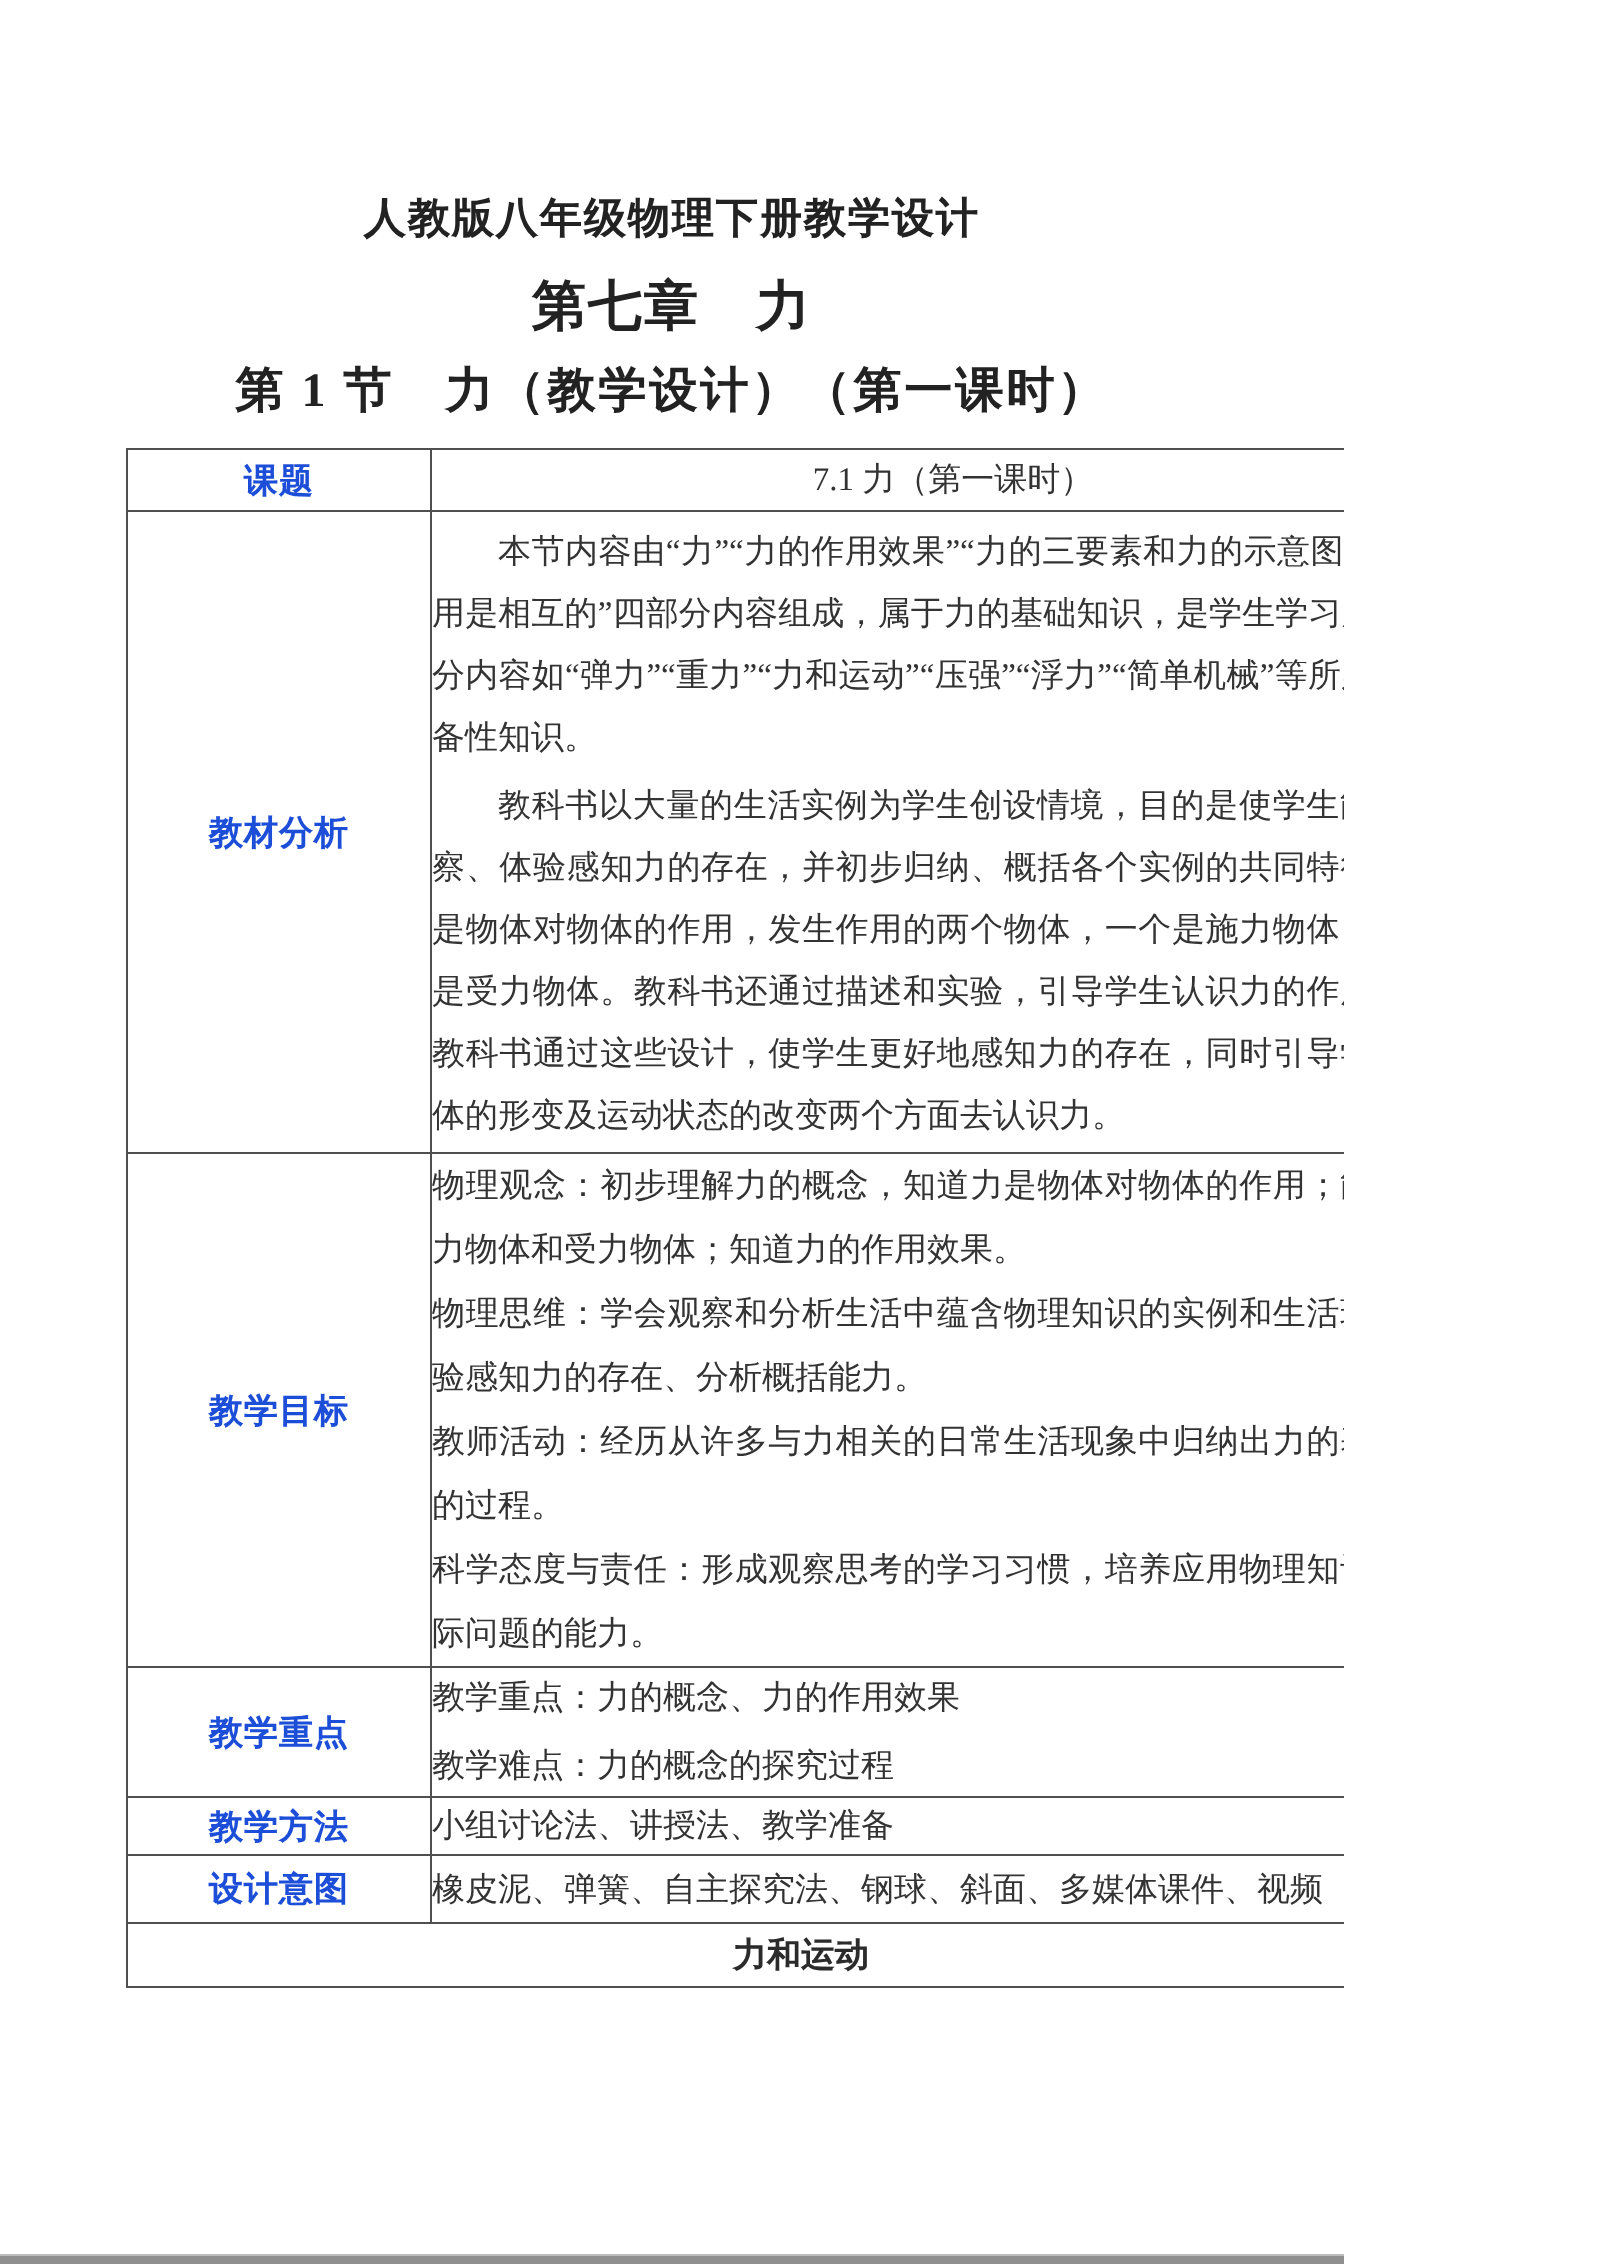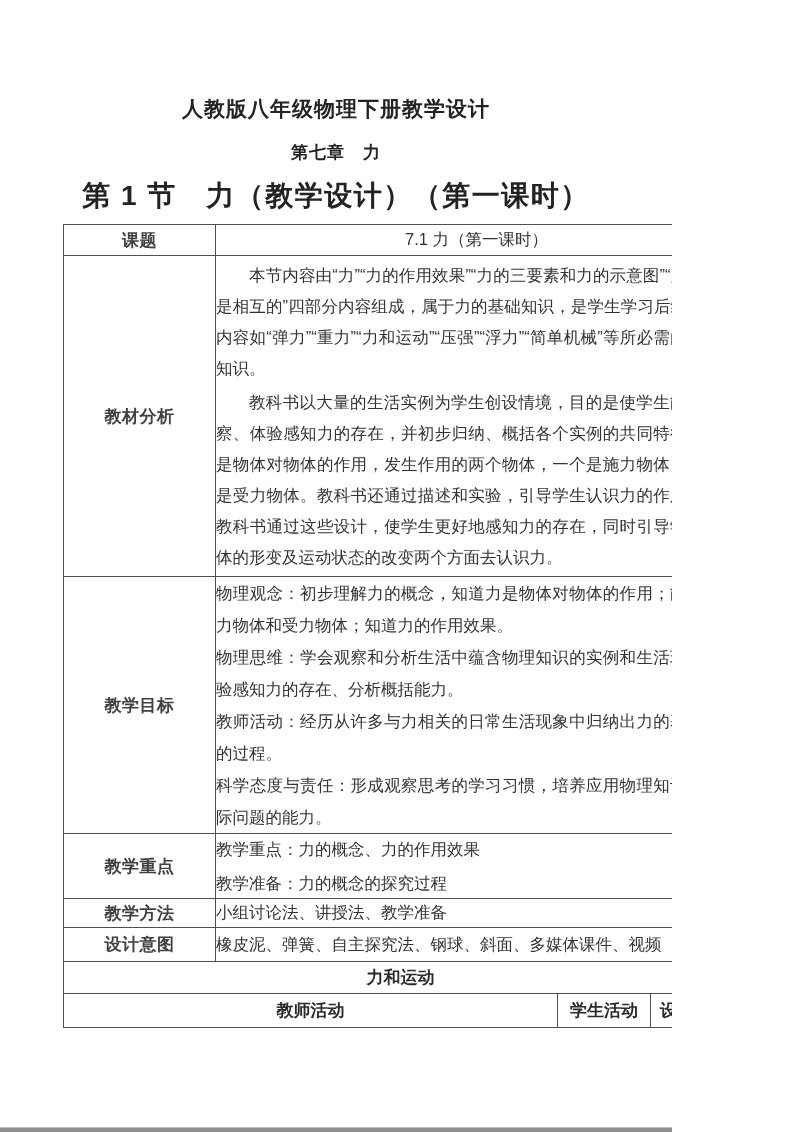--- a/index.html
+++ b/index.html
@@ -6,53 +6,53 @@
     margin: 0;
     padding: 0;
     background: #ffffff;
   }
   .page {
     position: relative;
     width: 672px;
     height: 1132px;
     background: #ffffff;
     overflow: hidden;
-    font-family: Liberation Sans, sans-serif;
+    font-family: Liberation Serif, serif;
     color: #333333;
   }
   .title {
     text-align: center;
     font-weight: bold;
     color: #222222;
     letter-spacing: 1px;
   }
   .t1 { margin-top: 94px; font-size: 21px; line-height: 30px; }
-  .t2 { margin-top: 14px; font-size: 17px; line-height: 30px; }
-  .t3 { margin-top: 12px; font-size: 28px; line-height: 32px; letter-spacing: 1.5px; }
+  .t2 { margin-top: 14px; font-size: 27px; line-height: 30px; }
+  .t3 { margin-top: 12px; font-size: 24px; line-height: 32px; letter-spacing: 1.5px; }
 
   table.doc-table {
     margin-left: 63px;
     margin-top: 12px;
     width: 674px;
     border-collapse: collapse;
     table-layout: fixed;
     font-size: 16.5px;
     color: #333333;
   }
   table.doc-table td {
     border: 1px solid #4f4f4f;
     vertical-align: middle;
     padding: 0;
   }
   td.label {
     text-align: center;
     font-weight: bold;
     font-size: 17px;
     letter-spacing: 0.5px;
-    color: #404040;
+    color: #1d4ed8;
   }
   td.center { text-align: center; }
   td.bold-center {
     text-align: center;
     font-weight: bold;
     font-size: 17px;
     color: #2b2b2b;
   }
   td.body {
     vertical-align: middle;
@@ -135,40 +135,35 @@
         <div class="goal-item">物理思维：学会观察和分析生活中蕴含物理知识的实例和生活现象，体验感知力的存在、分析概括能力。</div>
         <div class="goal-item">教师活动：经历从许多与力相关的日常生活现象中归纳出力的基本概念的过程。</div>
         <div class="goal-item">科学态度与责任：形成观察思考的学习习惯，培养应用物理知识解决实际问题的能力。</div>
       </td>
     </tr>
 
     <tr class="r-znd">
       <td class="label">教学重点</td>
       <td class="body" colspan="3">
         <div class="znd-item">教学重点：力的概念、力的作用效果</div>
-        <div class="znd-item">教学准备：力的概念的探究过程</div>
+        <div class="znd-item">教学难点：力的概念的探究过程</div>
       </td>
     </tr>
 
     <tr class="r-fangfa">
       <td class="label">教学方法</td>
       <td class="value-cell" colspan="3">小组讨论法、讲授法、教学准备</td>
     </tr>
 
     <tr class="r-zhunbei">
       <td class="label">设计意图</td>
       <td class="value-cell" colspan="3">橡皮泥、弹簧、自主探究法、钢球、斜面、多媒体课件、视频</td>
     </tr>
 
     <tr class="r-guocheng">
       <td class="bold-center" colspan="4">力和运动</td>
     </tr>
 
-    <tr class="r-acthead">
-      <td class="bold-center" colspan="2">教师活动</td>
-      <td class="bold-center">学生活动</td>
-      <td class="bold-center">设计意图</td>
-    </tr>
   </tbody>
     </table>
 
   <div class="scan-edge-bottom"></div>
 </div>
 
 </body></html>

